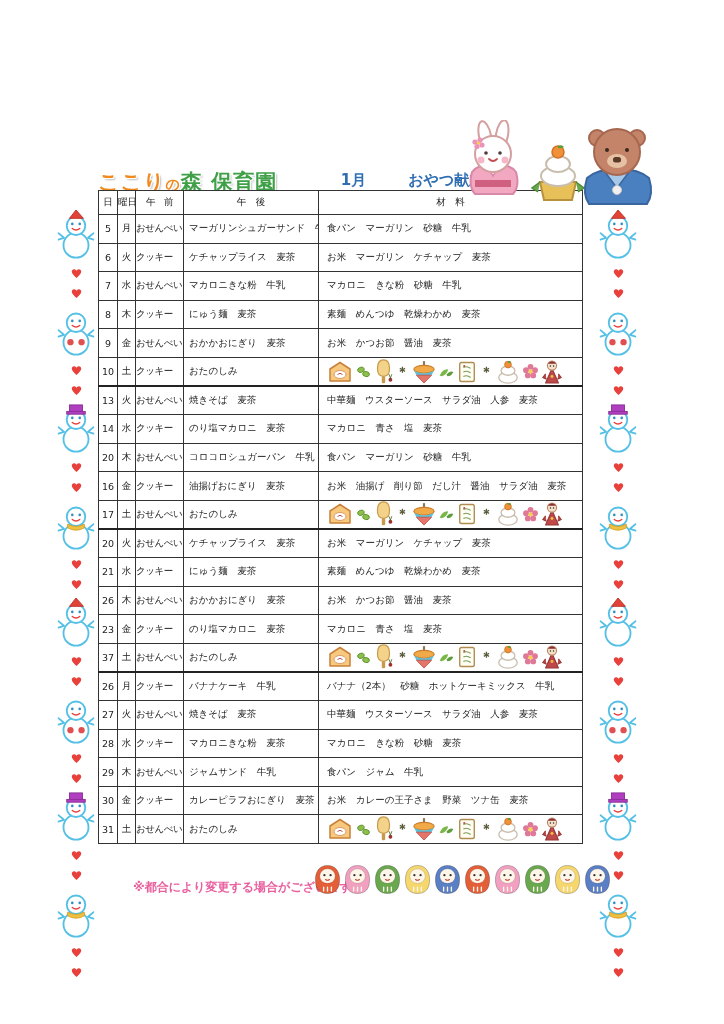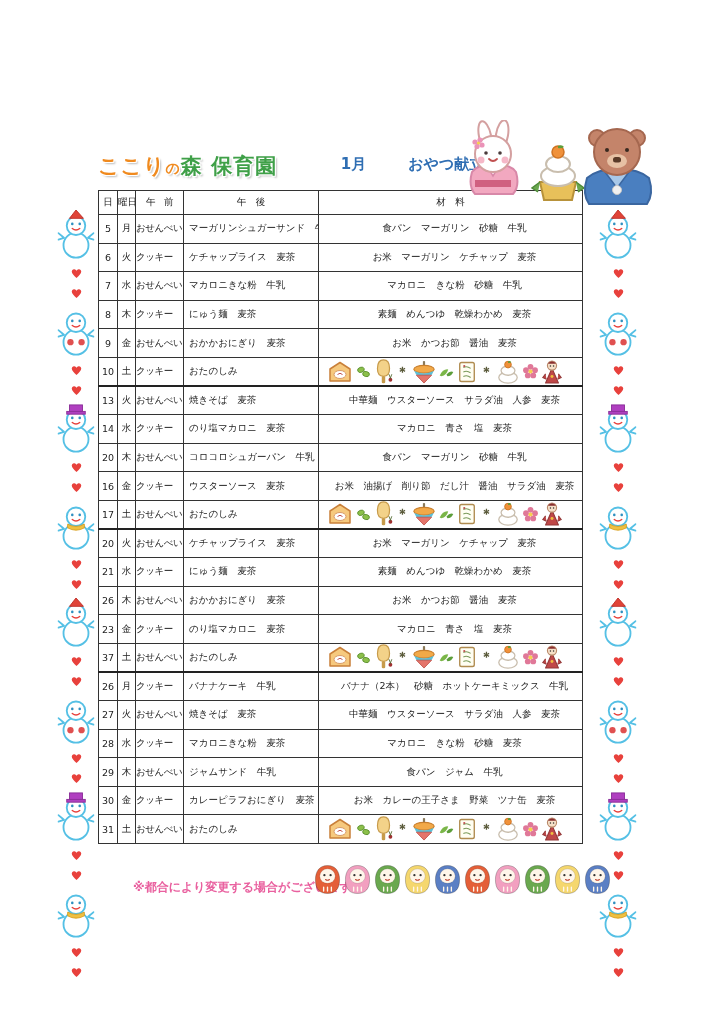--- a/index.html
+++ b/index.html
@@ -1,40 +1,40 @@
 <!DOCTYPE html>
 <html><head>
 <meta charset="utf-8">
 <style>
   * { margin:0; padding:0; box-sizing:border-box; }
   html,body { width:724px; height:1024px; background:#ffffff; font-family:"DejaVu Sans", sans-serif; }
   .page { position:relative; width:724px; height:1024px; background:#fff; overflow:hidden; }
 
   
-  .header { position:absolute; left:98px; top:152px; width:485px; height:30px; }
+  .header { position:absolute; left:98px; top:168px; width:485px; height:30px; }
   .logo { position:absolute; left:0; top:0; font-weight:bold; font-size:21px; letter-spacing:1px; white-space:nowrap;
           text-shadow:-1px -1px 0 #fff,1px -1px 0 #fff,-1px 1px 0 #fff,1px 1px 0 #fff,2px 2px 2px #bbb; }
   .logo .orange { color:#f08a1e; }
   .logo .small { font-size:14px; }
   .logo .green { color:#3fa048; }
   .doc-title { position:absolute; left:172px; top:3px; width:300px; color:#2f6eb3; font-weight:bold; font-size:15px; white-space:nowrap;text-align:center; }
   .doc-title .gap { display:inline-block; width:42px; }
 
   
   table.menu { position:absolute; left:98px; top:190px; width:485px; border-collapse:collapse; table-layout:fixed; background:#fff; }
   table.menu th, table.menu td { border:1px solid #333; font-size:9.5px; color:#222; vertical-align:middle; overflow:hidden; white-space:nowrap; }
   table.menu th { height:24px; font-weight:normal; text-align:center; }
   table.menu td { height:28.6px; }
   th.col-day, td.col-day { width:19px; text-align:center; font-size:9px; }
   th.col-weekday, td.col-weekday { width:18px; text-align:center; font-size:8px; }
   th.col-weekday { font-size:6.5px; }
   th.col-morning, td.col-morning { width:48px; text-align:left; letter-spacing:-0.5px; }
   th.col-afternoon { width:135px; }
   td.col-afternoon { width:135px; text-align:left; padding-left:5px; }
-  td.col-ingredients { text-align:center; padding-left:8px; }
+  td.col-ingredients { text-align:left; padding-left:8px; }
   tr.week-end td { border-bottom:2px solid #222; }
 
   .fun-strip { display:flex; align-items:center; gap:2px; height:26px; margin:-2px 0; }
   .fun-strip svg { display:block; }
   .fun-strip .ast { font-size:13px; font-weight:bold; color:#5a5a3a; padding:0 1px; }
 
   
   .deco-col { position:absolute; top:210px; width:44px; display:flex; flex-direction:column; align-items:center; gap:7px; }
   .deco-col.left { left:54px; }
   .deco-col.right { left:596px; }
@@ -312,21 +312,21 @@
           <td class="col-day">20</td>
           <td class="col-weekday">木</td>
           <td class="col-morning">おせんべい</td>
           <td class="col-afternoon">コロコロシュガーパン　牛乳</td>
           <td class="col-ingredients">食パン　マーガリン　砂糖　牛乳</td>
         </tr>
         <tr>
           <td class="col-day">16</td>
           <td class="col-weekday">金</td>
           <td class="col-morning">クッキー</td>
-          <td class="col-afternoon">ウスターソース　麦茶</td>
+          <td class="col-afternoon">油揚げおにぎり　麦茶</td>
           <td class="col-ingredients">お米　油揚げ　削り節　だし汁　醤油　サラダ油　麦茶</td>
         </tr>
         <tr class="week-end">
           <td class="col-day">17</td>
           <td class="col-weekday">土</td>
           <td class="col-morning">おせんべい</td>
           <td class="col-afternoon">おたのしみ</td>
           <td class="col-ingredients">
             <div class="fun-strip">
               <svg width="26" height="24">

